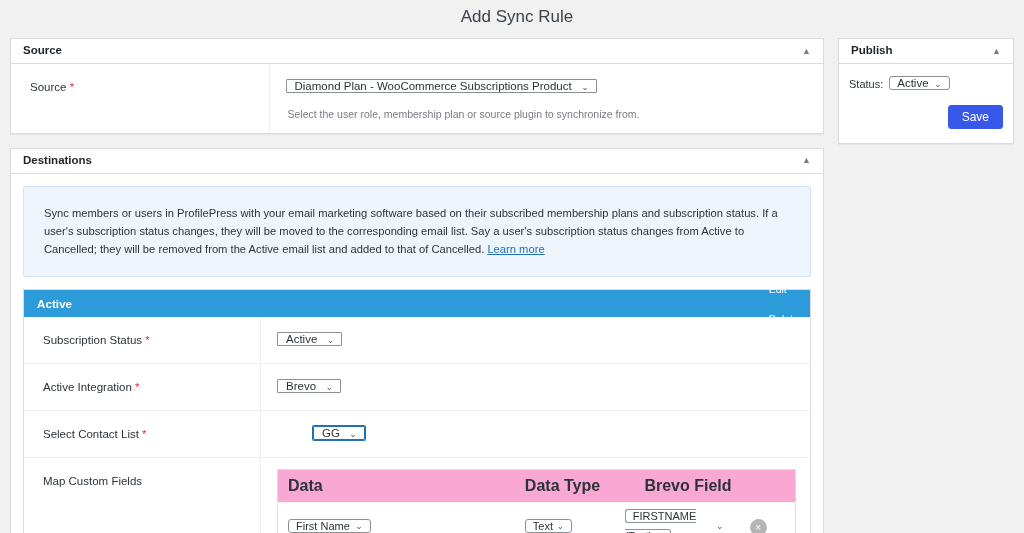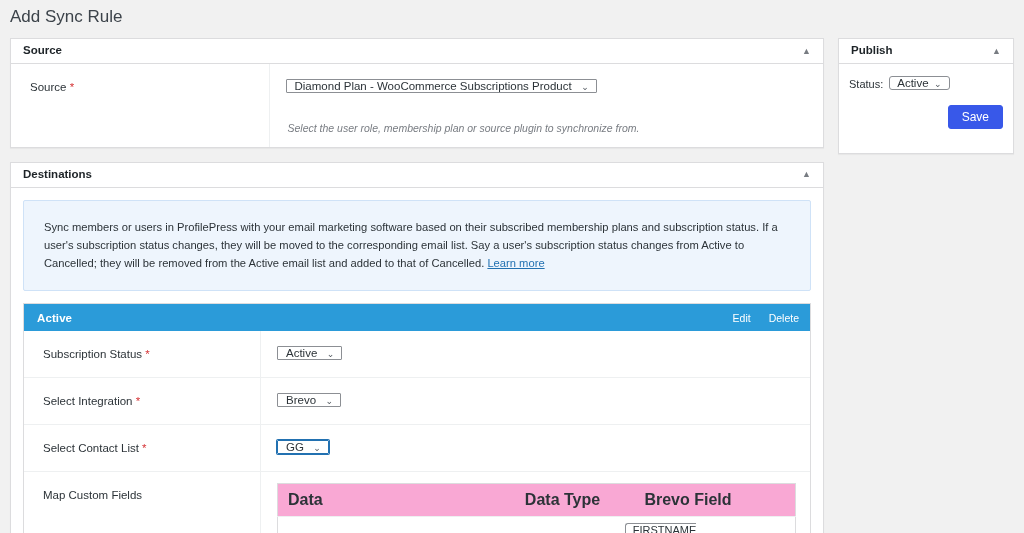--- a/index.html
+++ b/index.html
@@ -14,20 +14,21 @@
   }
   .page { position: relative; width: 1024px; height: 533px; padding: 0; }
 
   .page-title {
     font-size: 17px;
     font-weight: 400;
     color: #3c434a;
     line-height: 1.3;
     padding: 6px 0 10px 10px;
     margin: 0;
+    text-align: center;
   }
 
   .layout {
     display: flex;
     align-items: flex-start;
     gap: 0;
     padding: 0 10px 0 10px;
   }
   .col-main { width: 814px; flex: 0 0 814px; }
   .col-side { width: 176px; flex: 0 0 176px; margin-left: 14px; }
@@ -107,27 +108,27 @@
     right: 8px; top: 50%;
     transform: translateY(-50%);
     pointer-events: none;
     color: #50575e;
     font-size: 9px;
     line-height: 1;
   }
   .selwrap.focused .fakeselect {
     border-color: #2271b1;
     box-shadow: 0 0 0 1px #2271b1;
+    margin-left: 36px;
   }
   .field-desc {
     display: block;
     font-size: 10.5px;
-    font-style: italic;
     color: #787c82;
-    margin-top: 23px;
+    margin-top: 9px;
     padding-left: 2px;
     line-height: 1.4;
   }
 
   
   .notice-info {
     margin: 12px 12px 0 12px;
     background: #eef5fd;
     border: 1px solid #cfe2f7;
     border-radius: 2px;
@@ -154,21 +155,21 @@
     align-items: center;
     justify-content: space-between;
     padding: 0 11px 0 13px;
     height: 27px;
   }
   .dest-head .dest-title {
     font-size: 11.5px;
     font-weight: 600;
     letter-spacing: .1px;
   }
-  .dest-head .dest-actions { display: flex; gap: 18px; }
+  .dest-head .dest-actions { display: flex; gap: 18px; flex-direction: column; }
   .dest-head .dest-actions a {
     color: #fff;
     font-size: 10.5px;
     text-decoration: none;
   }
 
   
   .map-table {
     width: 519px;
     border: 1px solid #dcdcde;
@@ -232,21 +233,21 @@
     font-size: 10px;
     line-height: 17px;
     text-align: center;
     cursor: pointer;
     padding: 0;
     font-family: "Liberation Sans", sans-serif;
   }
 
   
   .publish-body {
-    padding: 9px 10px 24px 10px;
+    padding: 9px 10px 14px 10px;
     background: #fff;
   }
   .publish-row {
     display: flex;
     align-items: center;
     gap: 6px;
   }
   .publish-row label {
     font-size: 11px;
     color: #2c3338;
@@ -342,21 +343,21 @@
               </th>
               <td>
                 <span class="selwrap">
                   <span class="fakeselect">Active</span>
                   <span class="caret">⌄</span>
                 </span>
               </td>
             </tr>
             <tr>
               <th>
-                <span>Select Integration</span>
+                <span>Active Integration</span>
                 <span class="req">*</span>
               </th>
               <td>
                 <span class="selwrap">
                   <span class="fakeselect">Brevo</span>
                   <span class="caret">⌄</span>
                 </span>
               </td>
             </tr>
             <tr>

